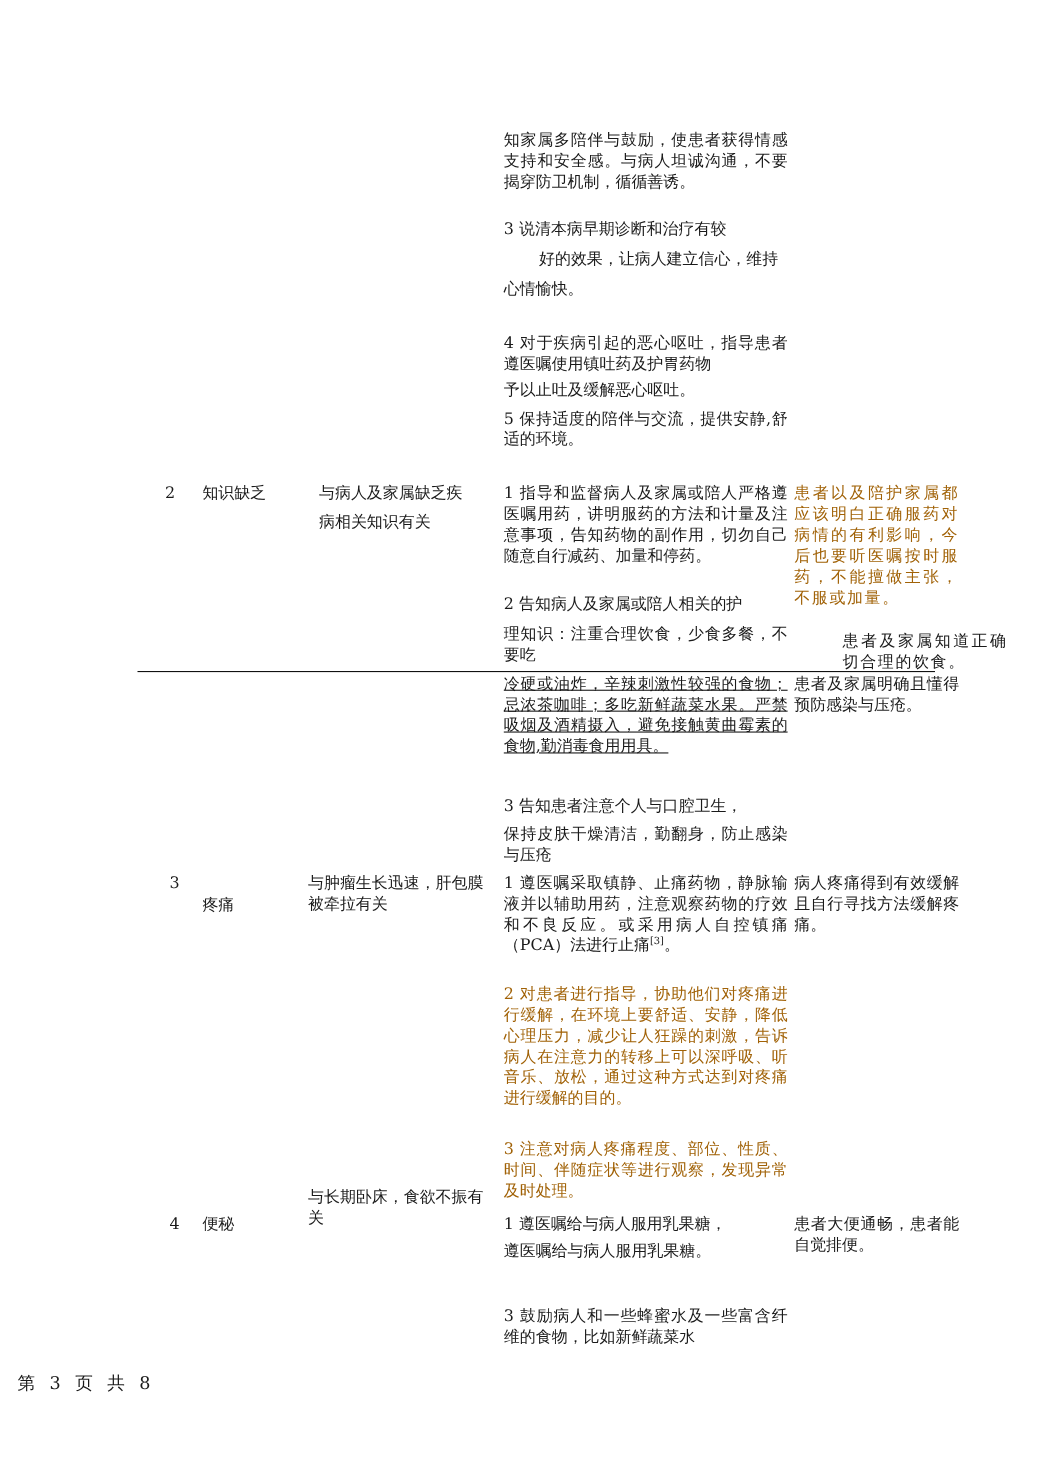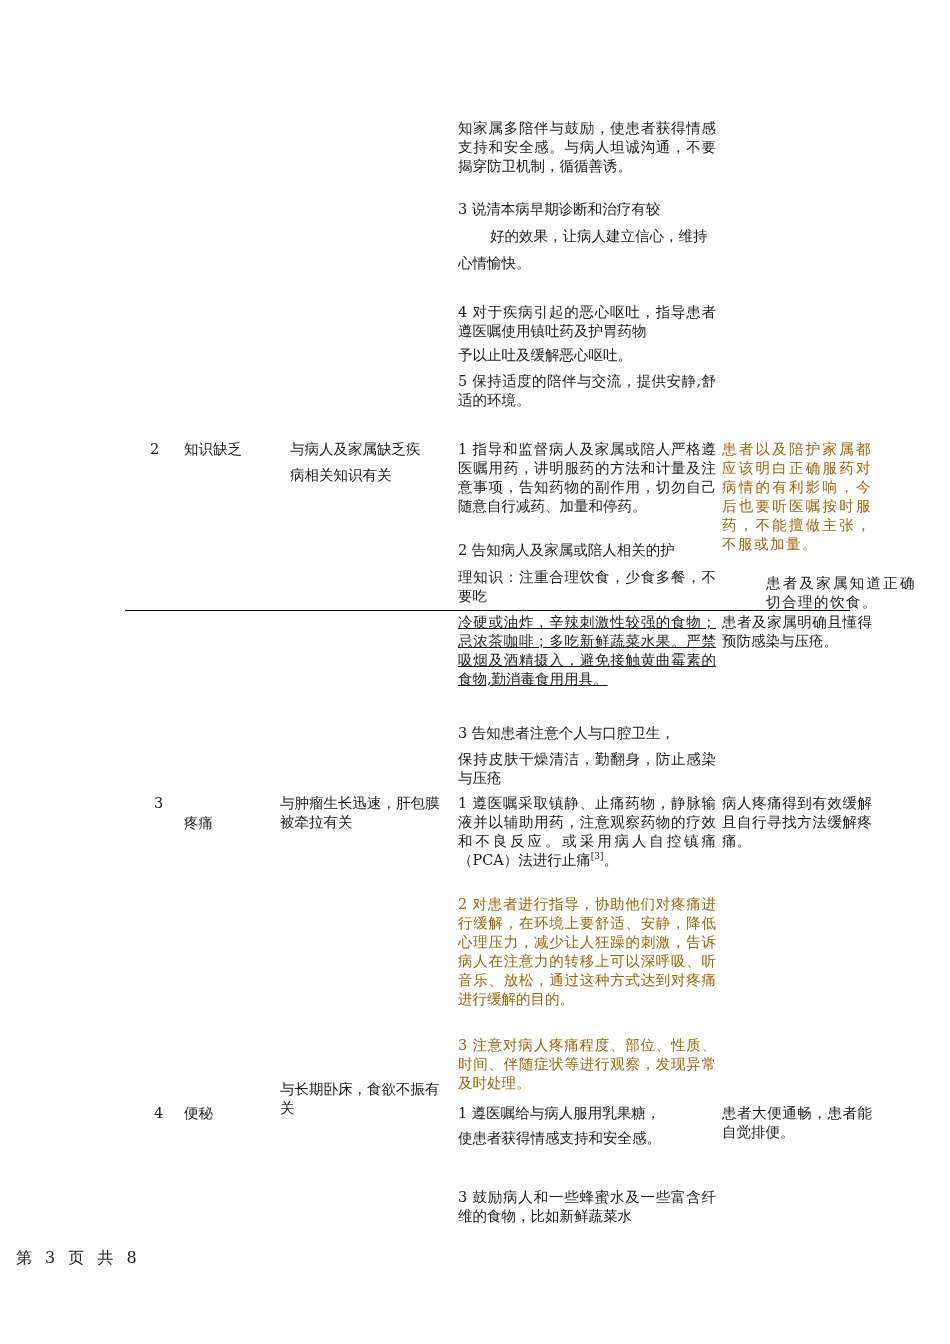--- a/index.html
+++ b/index.html
@@ -91,19 +91,19 @@
   <p class="blk c-meas red" style="top:895px;">2 对患者进行指导，协助他们对疼痛进行缓解，在环境上要舒适、安静，降低心理压力，减少让人狂躁的刺激，告诉病人在注意力的转移上可以深呼吸、听音乐、放松，通过这种方式达到对疼痛进行缓解的目的。</p>
   <p class="blk c-meas red" style="top:1036px;">3 注意对病人疼痛程度、部位、性质、时间、伴随症状等进行观察，发现异常及时处理。</p>
 
   <p class="blk c-eval" style="top:794px;">病人疼痛得到有效缓解且自行寻找方法缓解疼痛。</p>
 
   <p class="blk c-num" style="top:1104px; left:154px;">4</p>
   <p class="blk c-diag" style="top:1104px;">便秘</p>
   <p class="blk c-cause" style="top:1080px;">与长期卧床，食欲不振有关</p>
 
   <p class="blk c-meas" style="top:1104px;">1 遵医嘱给与病人服用乳果糖，</p>
-  <p class="blk c-meas" style="top:1129px;">使患者获得情感支持和安全感。</p>
+  <p class="blk c-meas" style="top:1129px;">遵医嘱给与病人服用乳果糖。</p>
   <p class="blk c-meas" style="top:1188px;">3 鼓励病人和一些蜂蜜水及一些富含纤维的食物，比如新鲜蔬菜水</p>
 
   <p class="blk c-eval" style="top:1104px;">患者大便通畅，患者能自觉排便。</p>
 
   <div class="footer">第 3 页 共 8</div>
 </div>
 
 </body></html>

